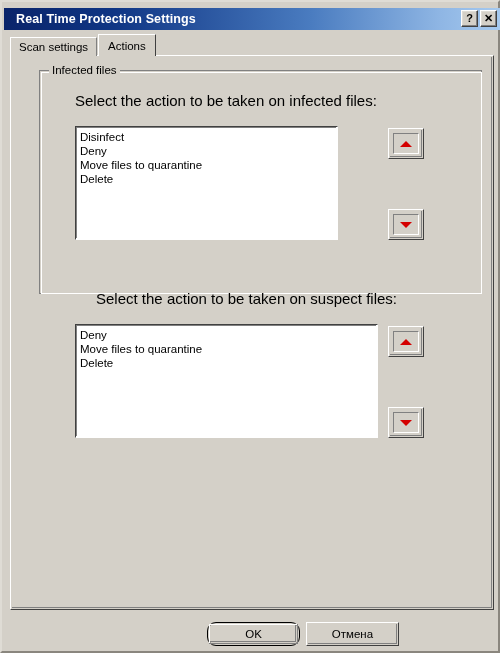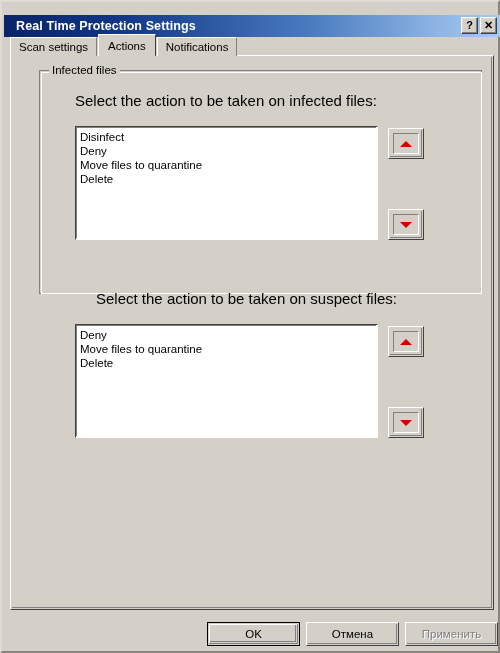--- a/index.html
+++ b/index.html
@@ -26,21 +26,21 @@
     border-left: 2px solid #dfdcd5;
     border-top: 2px solid #dfdcd5;
     border-right: 2px solid #8a867e;
     border-bottom: 2px solid #8a867e;
     box-sizing: border-box;
   }
 
   
   #titlebar {
     position: absolute;
-    left: 2px; top: 13px;
+    left: 2px; top: 6px;
     width: 496px; height: 22px;
     background: linear-gradient(to right, #0a246a 0%, #0f3584 22%, #4a7cc0 62%, #8fb6e4 88%, #a6caf0 100%);
     display: flex;
     align-items: center;
   }
   #title-text {
     color: #ffffff;
     font-weight: bold;
     font-size: 12.5px;
     margin-left: 12px;
@@ -317,33 +317,30 @@
     </div>
   </div>
 
   <div id="tabstrip">
     <div class="tab">
       <span>Scan settings</span>
     </div>
     <div class="tab active">
       <span>Actions</span>
     </div>
-    <div class="tab">
-      <span>Notifications</span>
-    </div>
   </div>
 
   <div id="tabpanel">
 
     <div class="groupbox" style="left:28px; top:14px; width:443px; height:224px;">
       <div class="group-legend">Infected files</div>
     </div>
     <div class="group-caption" style="left:64px; top:36px;">Select the action to be taken on infected files:</div>
 
-    <div class="listbox" style="left:64px; top:70px; width:303px; height:114px;">
+    <div class="listbox" style="left:64px; top:70px; width:263px; height:114px;">
       <div class="listbox-inner">
         <div class="listbox-item">Disinfect</div>
         <div class="listbox-item">Deny</div>
         <div class="listbox-item">Move files to quarantine</div>
         <div class="listbox-item">Delete</div>
       </div>
     </div>
 
     <div class="arrowbtn" style="left:377px; top:72px;">
       <div class="inset">
@@ -373,25 +370,22 @@
     </div>
     <div class="arrowbtn" style="left:377px; top:351px;">
       <div class="inset">
         <div class="tri-down"></div>
       </div>
     </div>
 
   </div>
 
   <div id="buttonbar">
-    <div class="dlgbtn default" style="left:205px; top:2px; width:93px;">
+    <div class="dlgbtn default" style="left:205px; top:2px; width:93px;border-radius:9px;">
       <div class="face"></div>
       <span class="lbl">OK</span>
     </div>
     <div class="dlgbtn" style="left:304px; top:2px; width:93px;justify-content:center;">
       <span>Отмена</span>
     </div>
-    <div class="dlgbtn disabled" style="left:403px; top:2px; width:93px;">
-      <span>Применить</span>
-    </div>
   </div>
 
 </div>
 
 </body></html>

